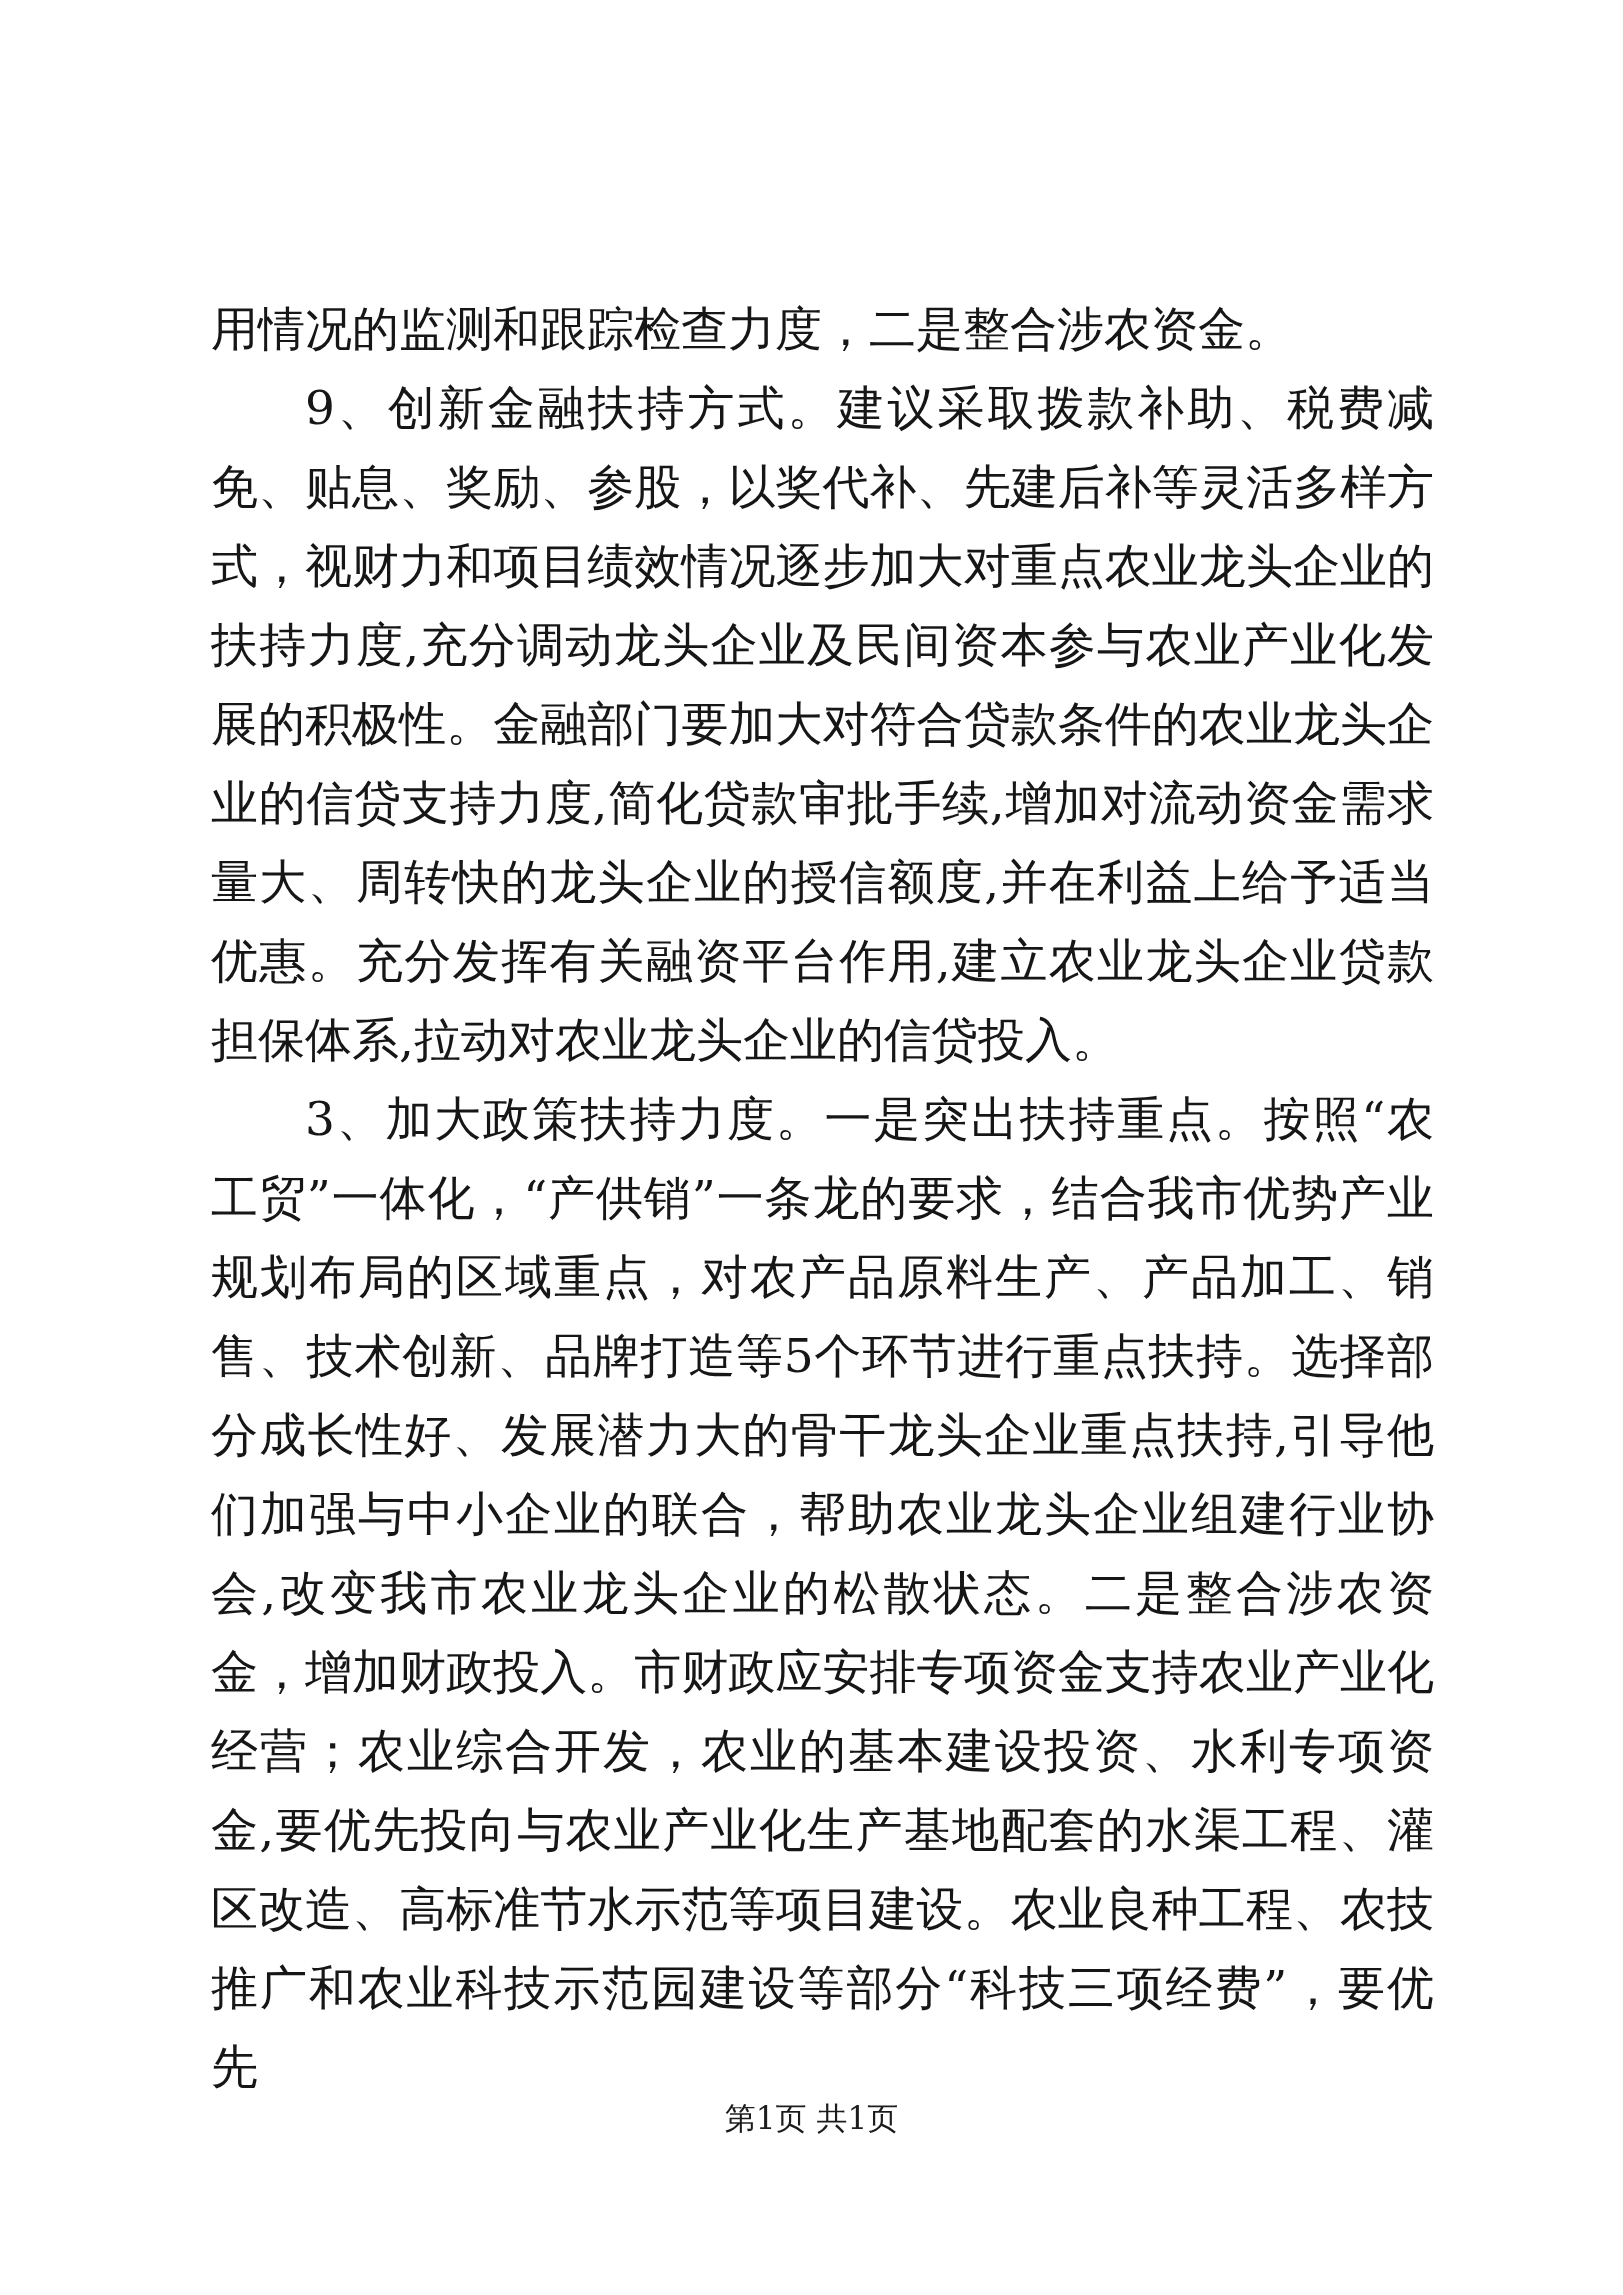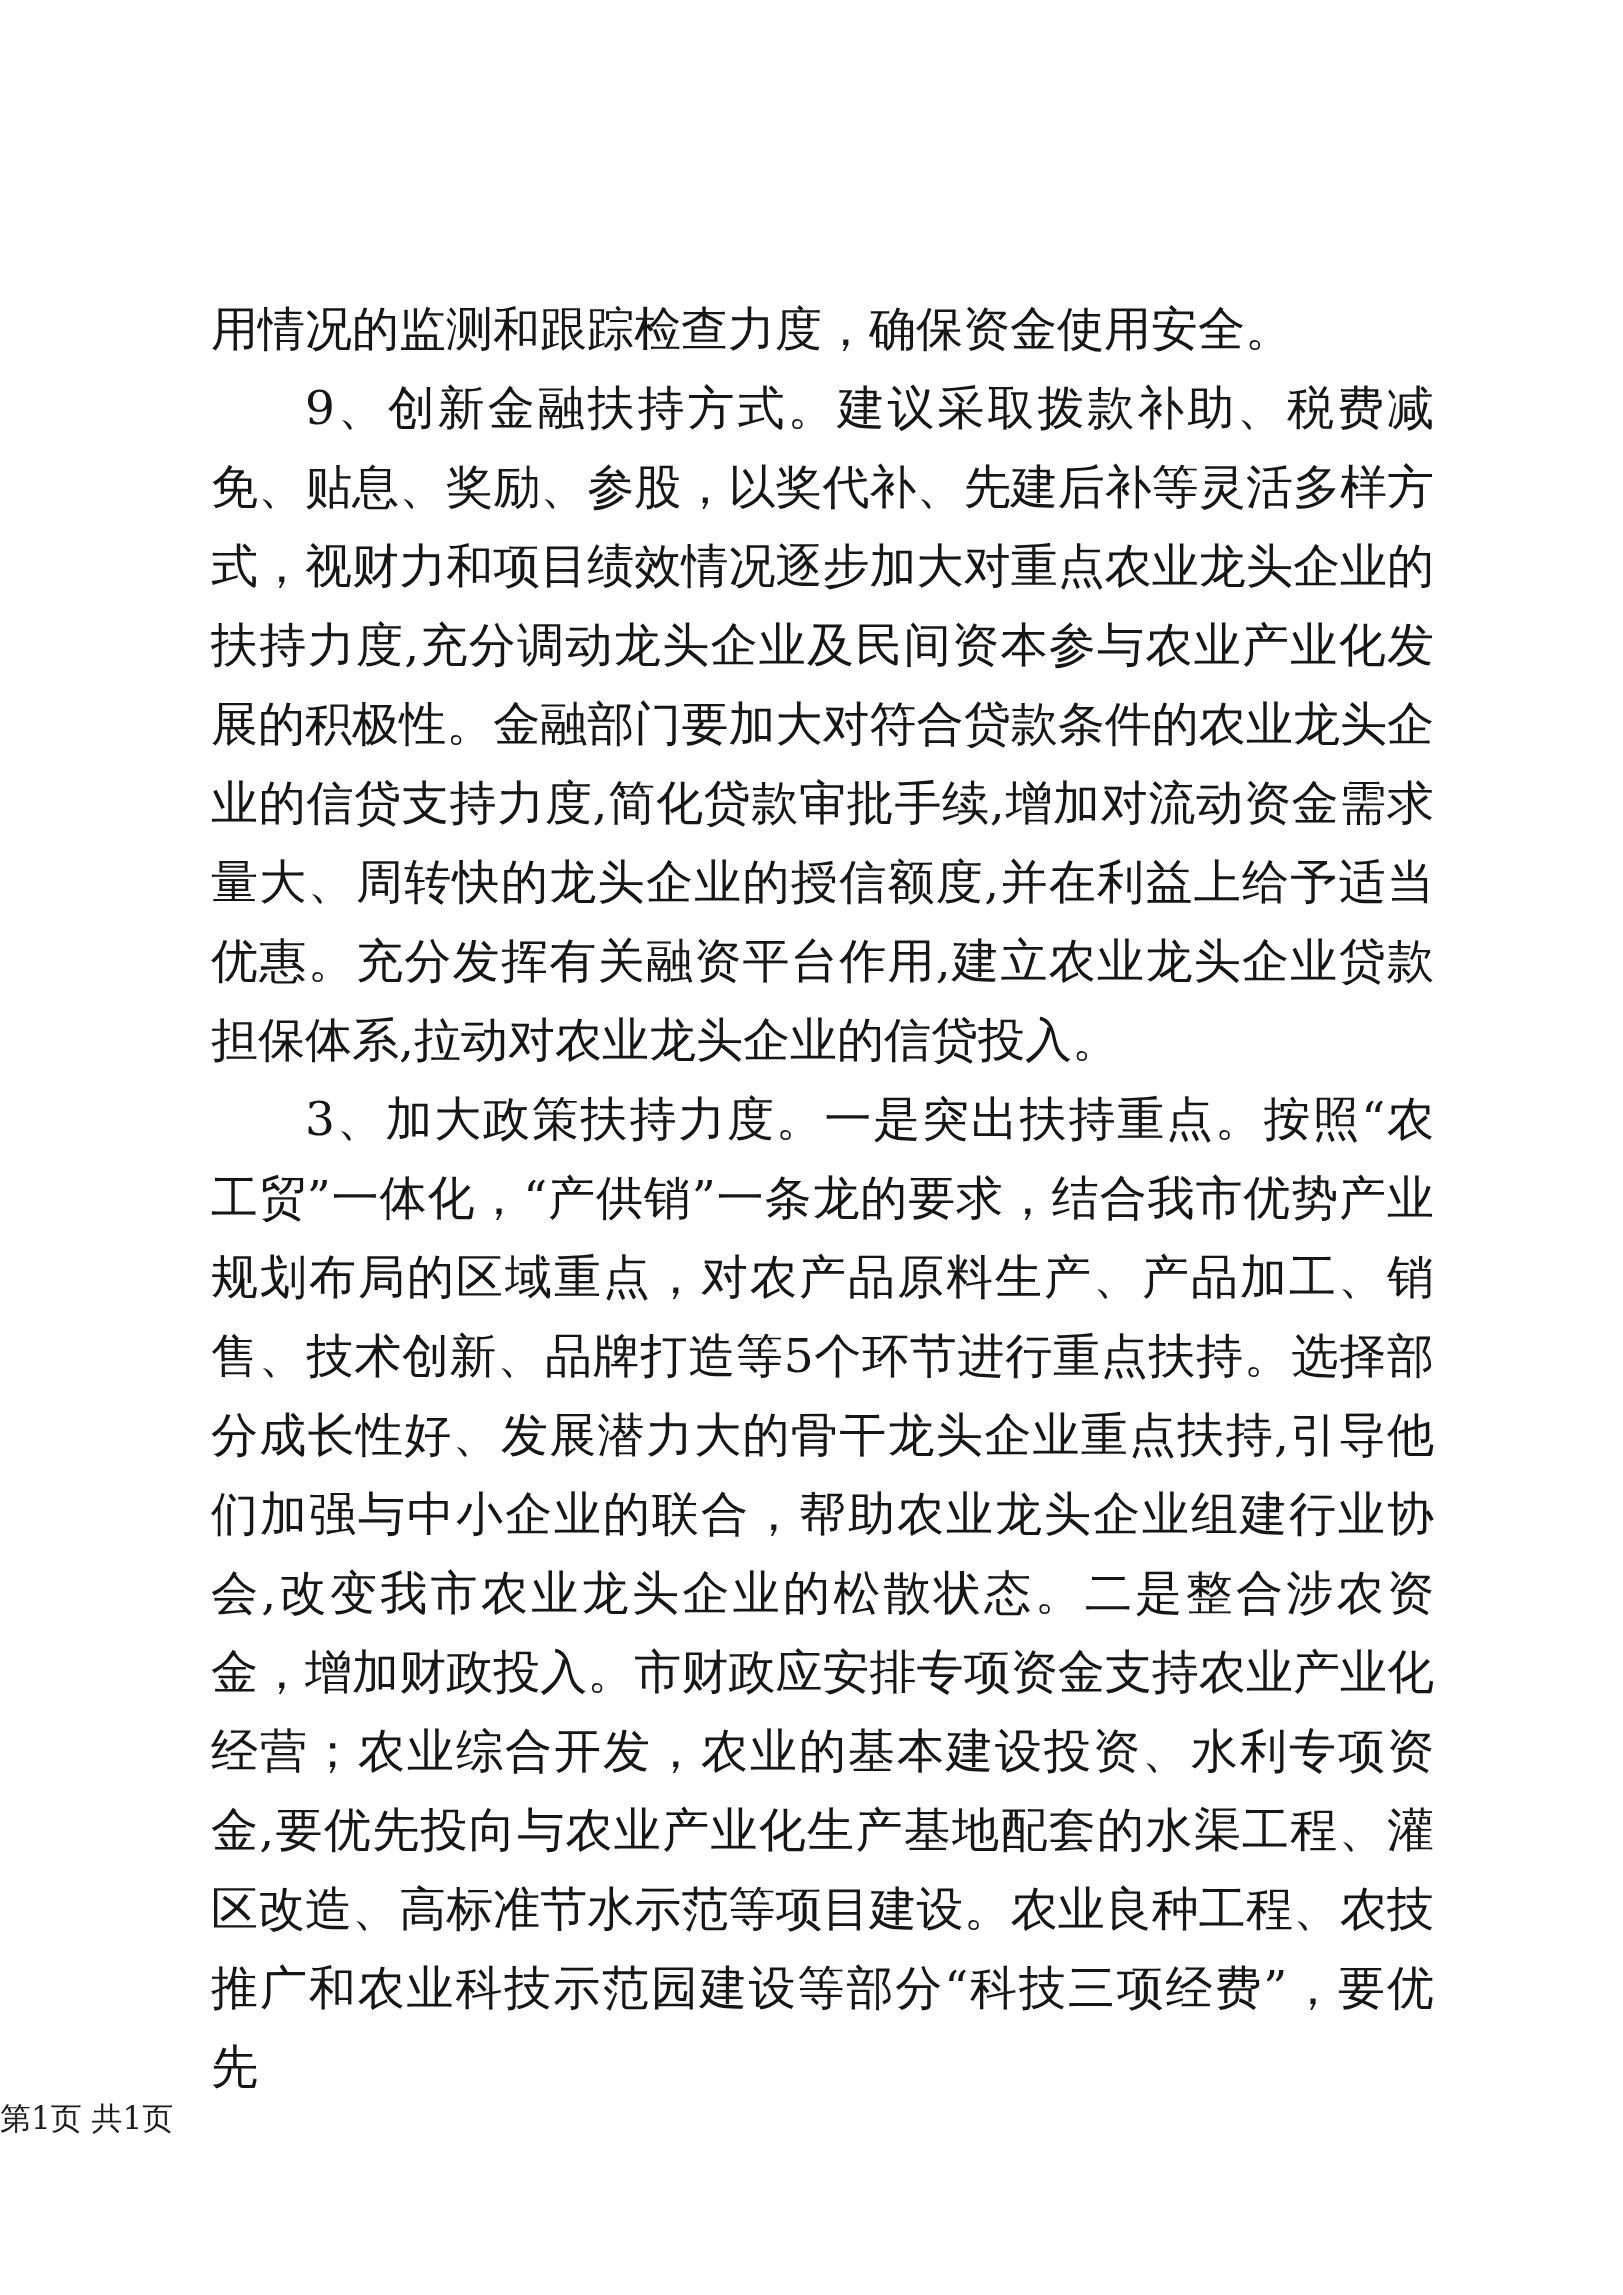--- a/index.html
+++ b/index.html
@@ -37,29 +37,30 @@
     overflow-wrap: break-word;
   }
   .para.indent {
     text-indent: 94px;
   }
   .footer {
     position: absolute;
     left: 0;
     right: 0;
     top: 2099px;
+    text-align: center;
     font-size: 31px;
     line-height: 39px;
     color: #1c1c1c;
   }
 </style>
 </head>
 <body>
 
 <div class="page">
   <div class="content">
-    <p class="para">用情况的监测和跟踪检查力度，确保资金使用安全。</p>
+    <p class="para">用情况的监测和跟踪检查力度，二是整合涉农资金。</p>
     <p class="para indent">9、创新金融扶持方式。建议采取拨款补助、税费减免、贴息、奖励、参股，以奖代补、先建后补等灵活多样方式，视财力和项目绩效情况逐步加大对重点农业龙头企业的扶持力度,充分调动龙头企业及民间资本参与农业产业化发展的积极性。金融部门要加大对符合贷款条件的农业龙头企业的信贷支持力度,简化贷款审批手续,增加对流动资金需求量大、周转快的龙头企业的授信额度,并在利益上给予适当优惠。充分发挥有关融资平台作用,建立农业龙头企业贷款担保体系,拉动对农业龙头企业的信贷投入。</p>
     <p class="para indent">3、加大政策扶持力度。一是突出扶持重点。按照“农工贸”一体化，“产供销”一条龙的要求，结合我市优势产业规划布局的区域重点，对农产品原料生产、产品加工、销售、技术创新、品牌打造等5个环节进行重点扶持。选择部分成长性好、发展潜力大的骨干龙头企业重点扶持,引导他们加强与中小企业的联合，帮助农业龙头企业组建行业协会,改变我市农业龙头企业的松散状态。二是整合涉农资金，增加财政投入。市财政应安排专项资金支持农业产业化经营；农业综合开发，农业的基本建设投资、水利专项资金,要优先投向与农业产业化生产基地配套的水渠工程、灌区改造、高标准节水示范等项目建设。农业良种工程、农技推广和农业科技示范园建设等部分“科技三项经费”，要优先</p>
   </div>
   <div class="footer">第1页 共1页</div>
 </div>
 
 
 </body></html>

